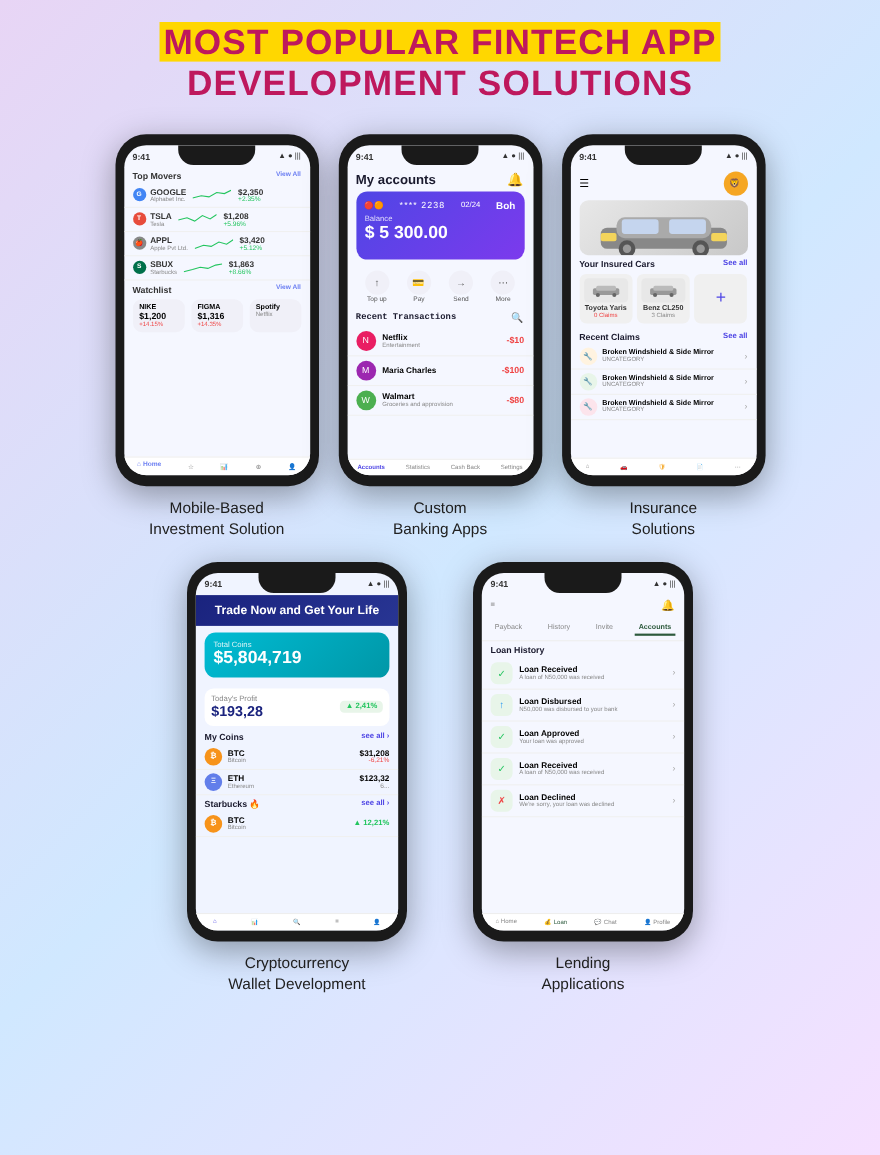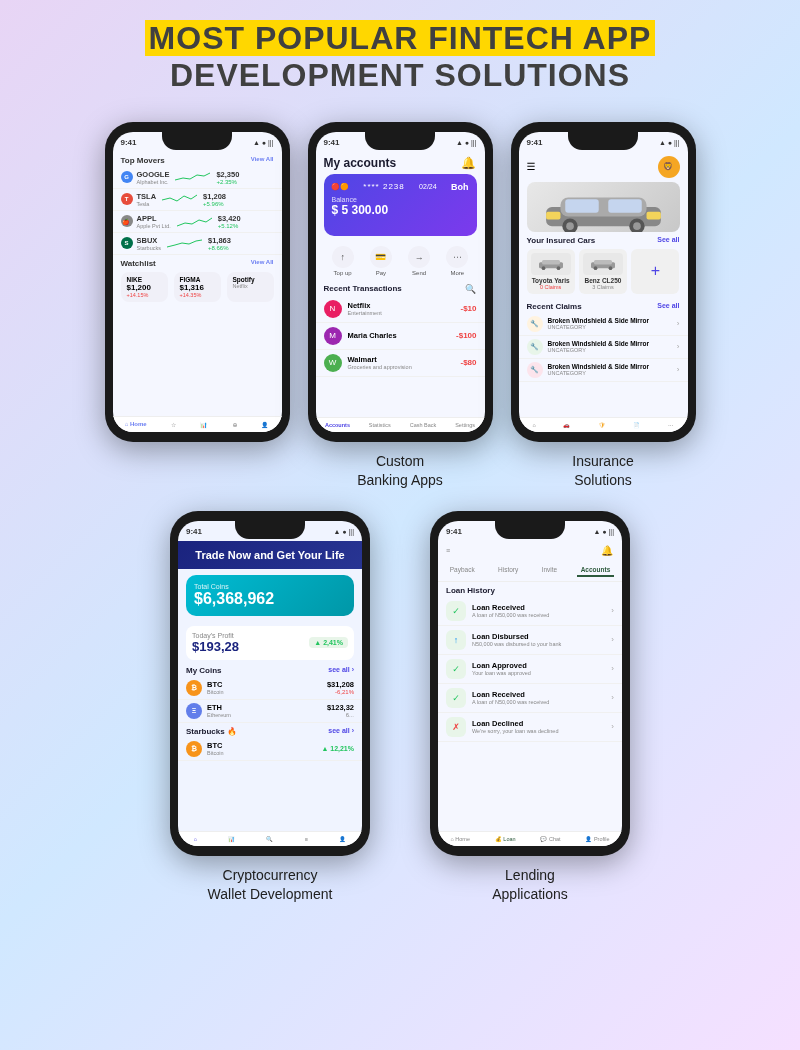--- a/index.html
+++ b/index.html
@@ -16,21 +16,21 @@
     }
 
     
     .header {
       text-align: center;
       margin-bottom: 28px;
     }
     .header h1 {
       font-size: 32px;
       font-weight: 900;
-      color: #404040;
+      color: #be185d;
       text-transform: uppercase;
       line-height: 1.15;
       letter-spacing: 1px;
     }
     .header h1 span.highlight {
       background: #FFD700;
       padding: 0 4px;
       display: inline;
     }
 
@@ -143,25 +143,25 @@
       margin: 0 8px 6px;
       background: linear-gradient(135deg, #4f46e5, #7c3aed);
       border-radius: 10px;
       padding: 8px;
       color: white;
       height: 62px;
     }
     .bank-card .card-top { display: flex; justify-content: space-between; font-size: 7px; align-items: center; gap: 13px; }
     .bank-card .card-num { font-size: 8px; letter-spacing: 1px; }
     .bank-card .balance-label { font-size: 7px; opacity: 0.8; margin-top: 4px; }
-    .bank-card .balance { font-size: 12px; font-weight: 800; }
+    .bank-card .balance { font-size: 16px; font-weight: 800; }
     .bank-actions { display: flex; justify-content: space-around; padding: 4px 8px 6px; }
     .bank-action { display: flex; flex-direction: column; align-items: center; font-size: 6px; color: #555; gap: 2px; }
     .bank-action .icon-circle { width: 22px; height: 22px; background: #f0f0f8; border-radius: 50%; display: flex; align-items: center; justify-content: center; font-size: 9px; }
-    .bank-trans-header { display: flex; justify-content: space-between; padding: 2px 8px; font-size: 8px; font-weight: 700; color: #1a1a2e; }
+    .bank-trans-header { display: flex; justify-content: space-between; padding: 2px 8px; font-size: 8px; font-weight: 700; color: #1a1a2e; font-family: Liberation Mono, monospace; }
     .bank-trans-row { display: flex; align-items: center; padding: 4px 8px; border-bottom: 1px solid #f0f0f0; }
     .bank-trans-row .t-icon { width: 18px; height: 18px; border-radius: 50%; margin-right: 6px; display: flex; align-items: center; justify-content: center; font-size: 8px; color: white; flex-shrink: 0; }
     .bank-trans-row .t-name { font-size: 7.5px; font-weight: 600; }
     .bank-trans-row .t-sub { font-size: 5.5px; color: #888; }
     .bank-trans-row .t-amount { margin-left: auto; font-size: 8px; font-weight: 700; color: #ef4444; }
     .bank-bottom-nav { display: flex; justify-content: space-around; padding: 4px 0; background: #fff; border-top: 1px solid #eee; position: absolute; bottom: 0; left: 0; right: 0; font-size: 5.5px; color: #888; }
     .bank-bottom-nav .active { color: #4f46e5; font-weight: 700; }
 
     
     .ins-screen { background: #f5f7ff; }
@@ -347,20 +347,21 @@
         </div>
         <div class="inv-bottom-nav">
           <span class="active">⌂ Home</span>
           <span>☆</span>
             <span>📊</span>
             <span>⊕</span>
             <span>👤</span>
         </div>
       </div>
     </div>
+    <div class="phone-label">Mobile-Based<br>Investment Solution</div>
   </div>
 
   <div class="phone-card">
     <div class="phone">
       <div class="phone-inner bank-screen">
         <div class="notch"></div>
         <div class="status-bar">
           <span class="time">9:41</span>
           <span class="status-icons">▲ ● |||</span>
         </div>
@@ -544,21 +545,21 @@
         <div class="notch"></div>
         <div class="status-bar">
           <span class="time">9:41</span>
           <span class="status-icons">▲ ● |||</span>
         </div>
         <div class="crypto-header">
           <div class="trade-title">Trade Now and Get Your Life</div>
         </div>
         <div class="crypto-total">
           <div class="tc-label">Total Coins</div>
-          <div class="tc-amount">$6,368,962</div>
+          <div class="tc-amount">$5,804,719</div>
         </div>
         <div class="crypto-profit">
           <div>
             <div class="p-label">Today's Profit</div>
             <div class="p-amount">$193,28</div>
           </div>
           <div class="p-badge">▲ 2,41%</div>
         </div>
         <div class="crypto-coins-title">
           <span>My Coins</span>

